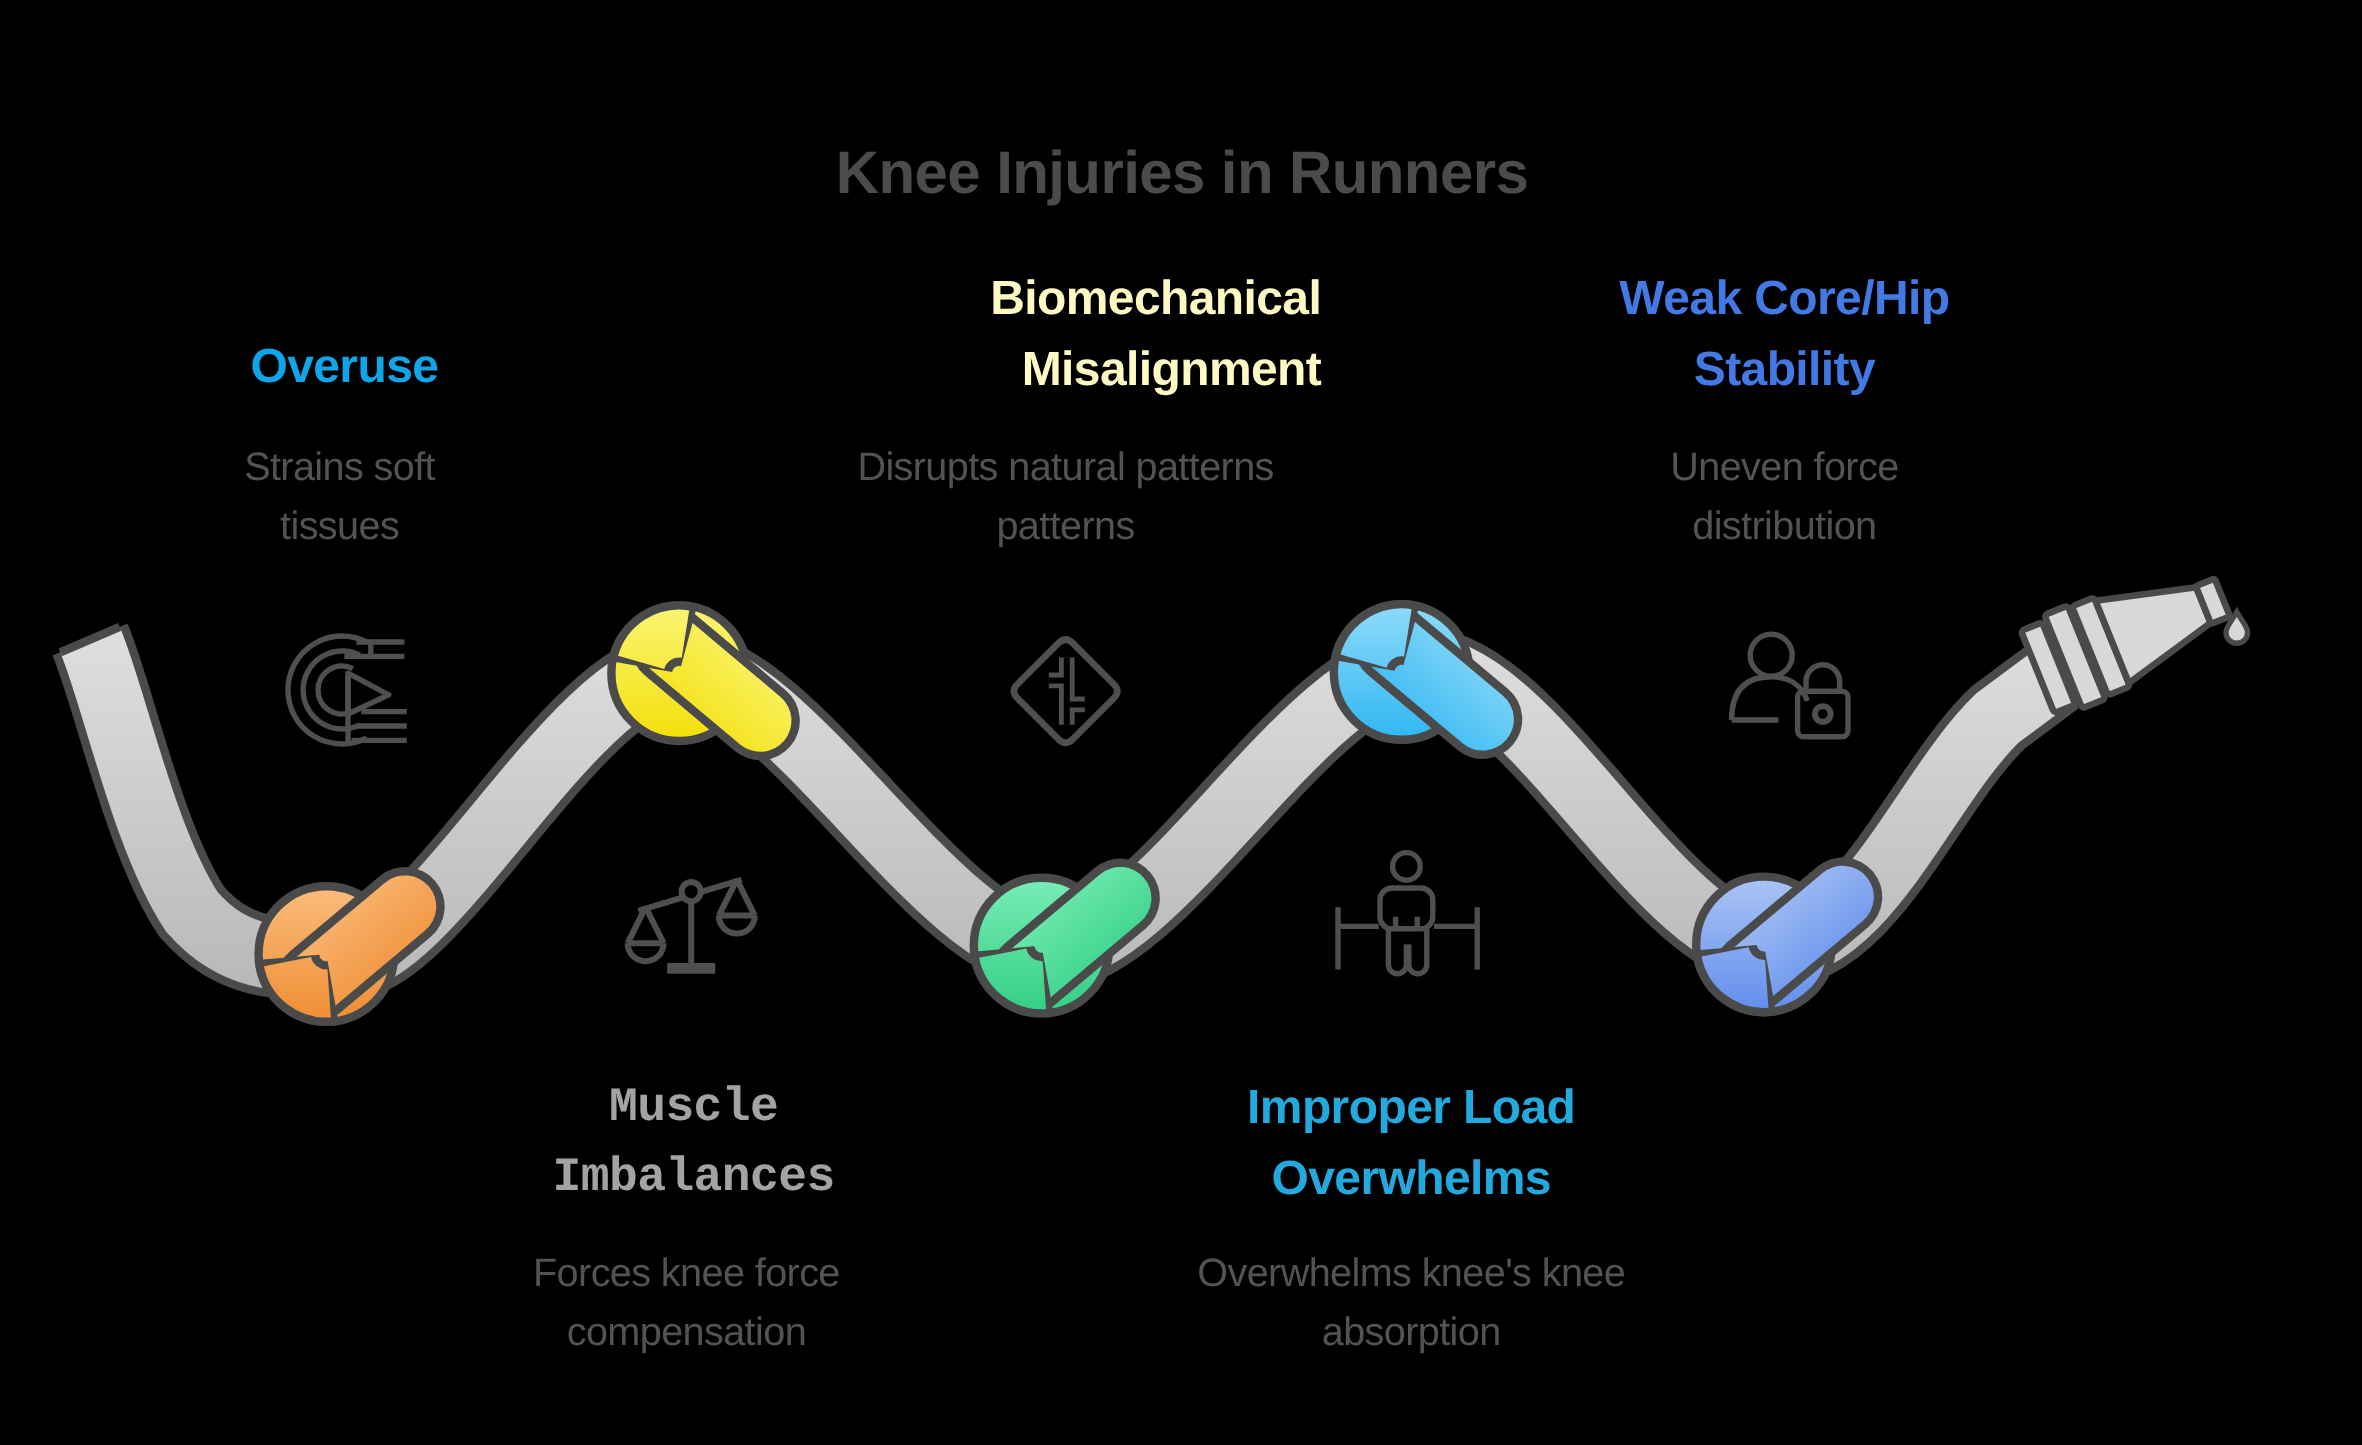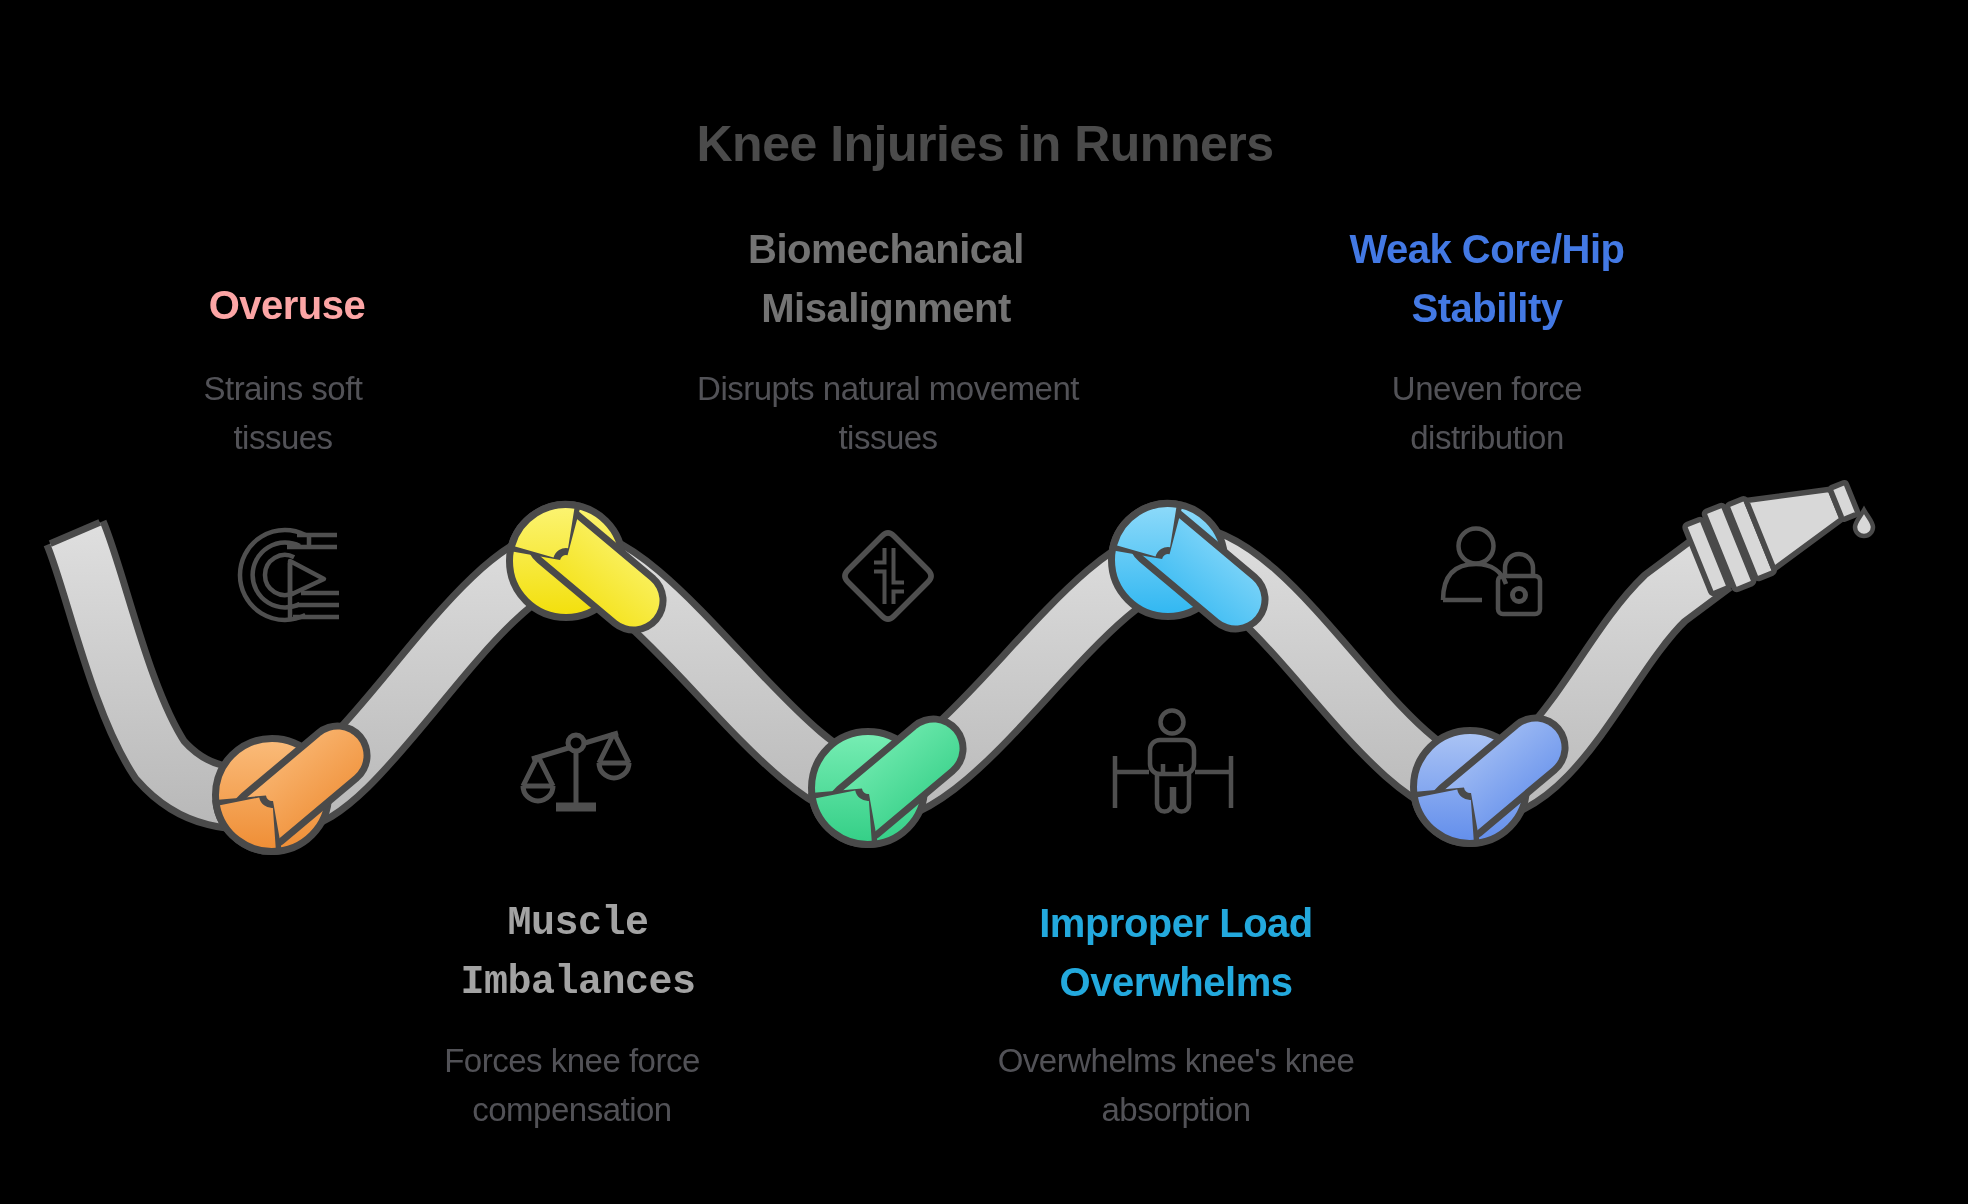--- a/index.html
+++ b/index.html
@@ -3,23 +3,23 @@
 <meta charset="utf-8">
 <style>
   html,body{margin:0;padding:0;background:#000;width:1968px;height:1204px;overflow:hidden;
     font-family:"Liberation Sans",sans-serif;}
   .stage{position:relative;width:1968px;height:1204px;background:#000;}
   svg.rope-layer{position:absolute;left:0;top:0;}
   .txt{position:absolute;transform:translateX(-50%);text-align:center;letter-spacing:-0.5px;}
   .page-title{font-size:50px;line-height:56px;font-weight:700;color:#4B4B4B;white-space:nowrap;}
   .cause-label{font-size:40px;line-height:59px;font-weight:700;}
   .cause-desc{font-size:33px;line-height:49px;color:#525257;text-align:center;}
-  .lbl-0{color:#fca5a5;white-space:nowrap;}
+  .lbl-0{color:#0ea5e9;white-space:nowrap;}
   .lbl-1{color:#a3a3a3;font-family:Liberation Mono, monospace;}
-  .lbl-2{color:#737373;}
+  .lbl-2{color:#fef9c3;text-align:right;}
   .lbl-3{color:#23A9DD;}
   .lbl-4{color:#4379E4;}
   
   .pos-title{left:985px;top:116px;}
   .pos-l0{left:287px;top:276px;}      .pos-d0{left:283px;top:364px;width:250px;}
   .pos-l1{left:578px;top:894px;width:290px;}  .pos-d1{left:572px;top:1036px;width:350px;}
   .pos-l2{left:886px;top:220px;width:430px;}  .pos-d2{left:888px;top:364px;width:390px;}
   .pos-l3{left:1176px;top:894px;width:370px;} .pos-d3{left:1176px;top:1036px;width:370px;}
   .pos-l4{left:1487px;top:220px;width:370px;} .pos-d4{left:1487px;top:364px;width:290px;}
 </style>
@@ -181,21 +181,21 @@
 
   <div class="txt page-title pos-title">Knee Injuries in Runners</div>
 
   <div class="txt cause-label lbl-0 pos-l0">Overuse</div>
   <div class="txt cause-desc pos-d0">Strains soft tissues</div>
 
   <div class="txt cause-label lbl-1 pos-l1">Muscle Imbalances</div>
   <div class="txt cause-desc pos-d1">Forces knee force compensation</div>
 
   <div class="txt cause-label lbl-2 pos-l2">Biomechanical Misalignment</div>
-  <div class="txt cause-desc pos-d2">Disrupts natural movement tissues</div>
+  <div class="txt cause-desc pos-d2">Disrupts natural patterns patterns</div>
 
   <div class="txt cause-label lbl-3 pos-l3">Improper Load Overwhelms</div>
   <div class="txt cause-desc pos-d3">Overwhelms knee's knee absorption</div>
 
   <div class="txt cause-desc pos-d4">Uneven force distribution</div>
   <div class="txt cause-label lbl-4 pos-l4">Weak Core/Hip Stability</div>
 
 </div>
 
 </body></html>

